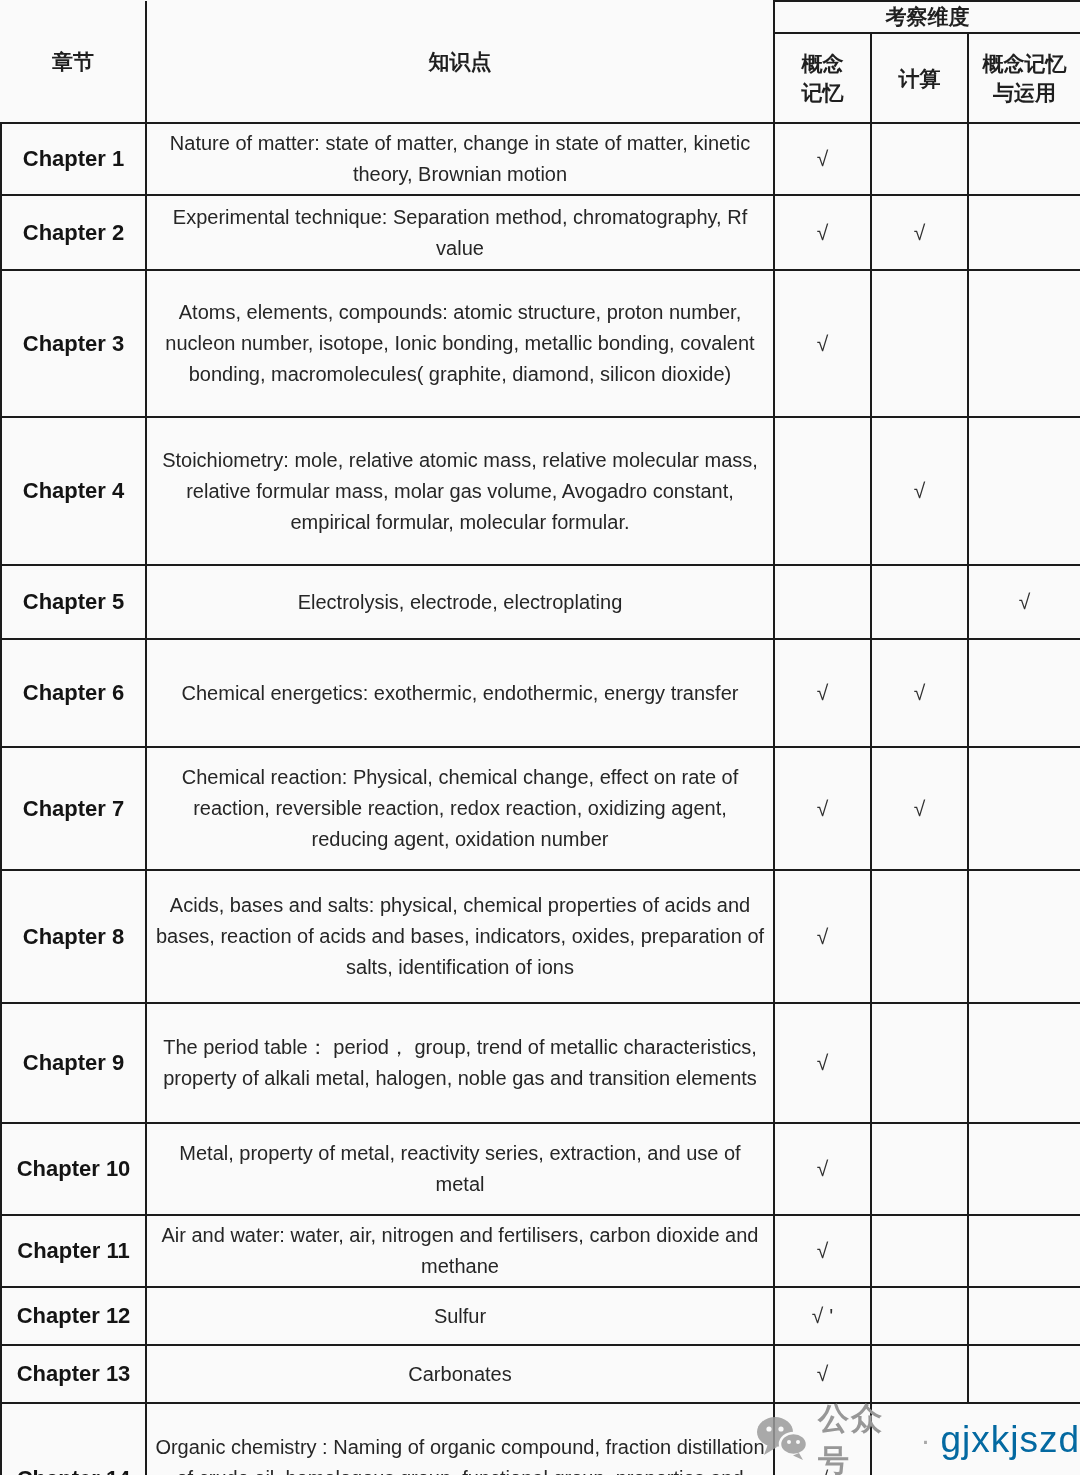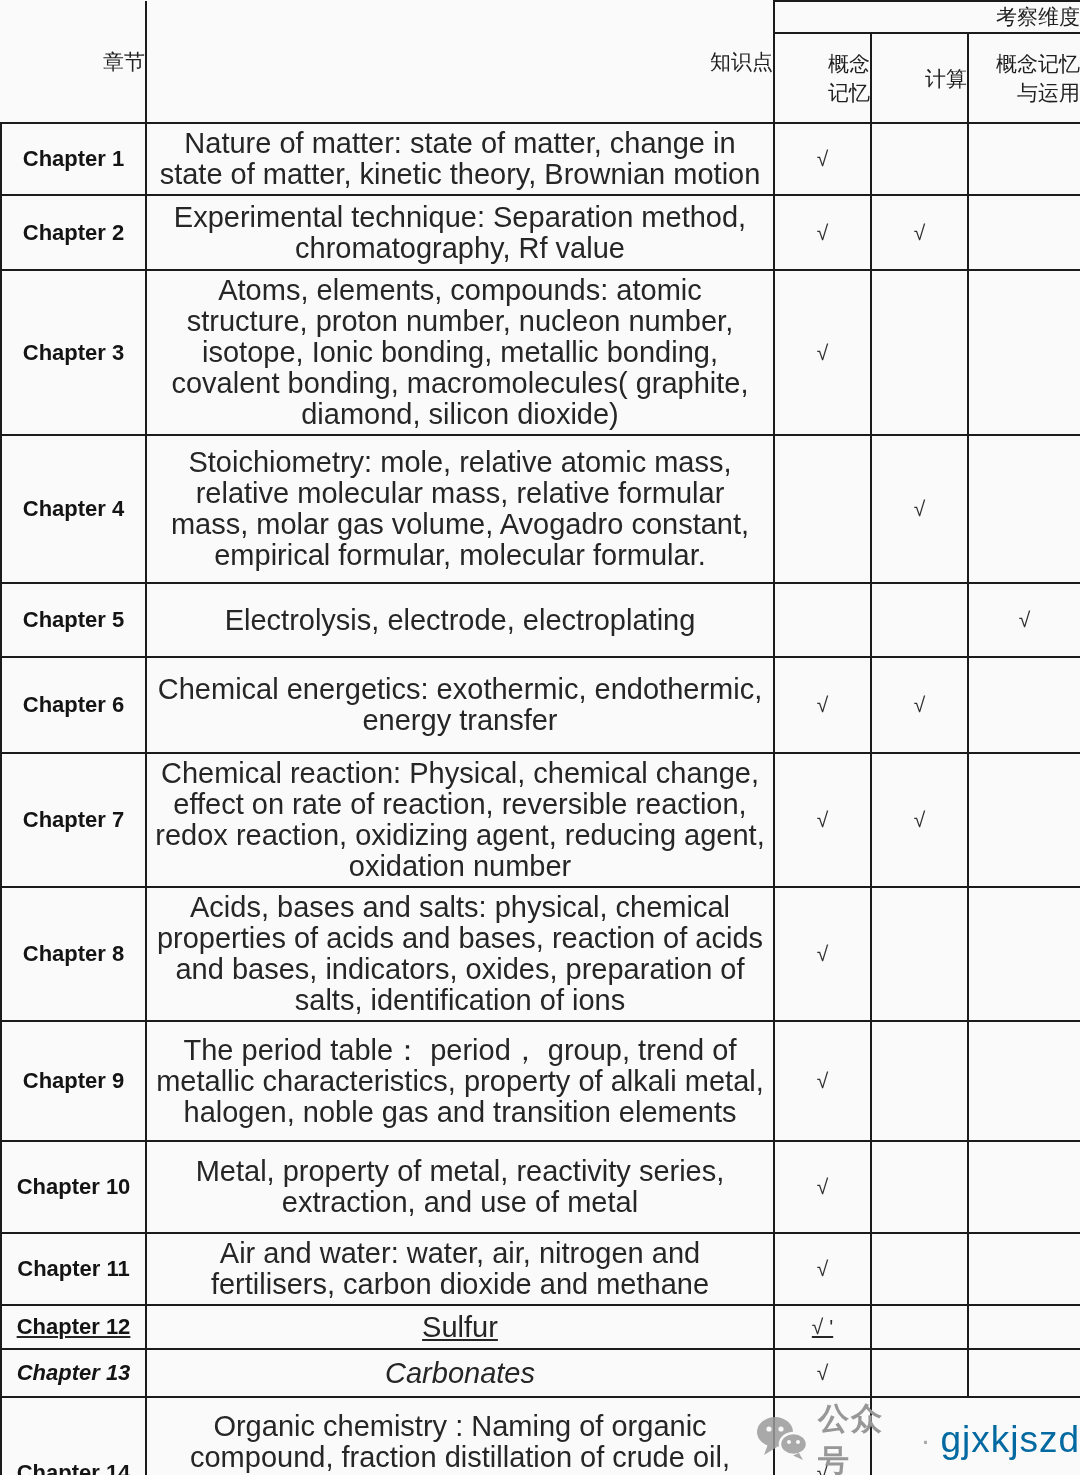--- a/index.html
+++ b/index.html
@@ -21,42 +21,41 @@
     width: 1080px;
     background: #fafafa;
   }
   th, td {
     border: 2px solid #1b1b1b;
     text-align: center;
     vertical-align: middle;
     overflow: hidden;
   }
   thead th {
-    font-weight: normal;
+    font-weight: bold;
     font-size: 21px;
     line-height: 29px;
     white-space: pre-line;
     color: #1f1f1f;
-    text-align: right;
   }
   tr.group-row { height: 32px; }
   tr.group-row th { font-size: 21px; line-height: 24px; }
   tr.sub-row { height: 90px; }
   
   th.th-chapter { border-top: none; border-left: none; }
   th.th-knowledge { border-top: none; margin-left: 48px; }
   th.th-dim-group { border-top: 2px solid #1b1b1b; }
   td.ch {
     font-weight: bold;
     font-size: 22px;
     color: #141414;
     padding: 2px 4px;
   }
   td.kp {
-    font-size: 29px;
+    font-size: 20px;
     line-height: 31px;
     padding: 4px 8px;
     color: #262626;
   }
   td.mark {
     font-size: 21px;
     color: #303030;
     padding: 2px;
   }
   
@@ -142,21 +141,21 @@
           <td class="mark c4">√</td>
           <td class="mark c5"></td>
         </tr>
         <tr style="height: 74px;">
           <td class="ch c1">Chapter 5</td>
           <td class="kp c2">Electrolysis, electrode, electroplating</td>
           <td class="mark c3"></td>
           <td class="mark c4"></td>
           <td class="mark c5">√</td>
         </tr>
-        <tr style="height: 96px; margin-top: 29px;">
+        <tr style="height: 108px; margin-top: 29px;">
           <td class="ch c1">Chapter 6</td>
           <td class="kp c2">Chemical energetics: exothermic, endothermic, energy transfer</td>
           <td class="mark c3">√</td>
           <td class="mark c4">√</td>
           <td class="mark c5"></td>
         </tr>
         <tr style="height: 123px;">
           <td class="ch c1">Chapter 7</td>
           <td class="kp c2">Chemical reaction: Physical, chemical change, effect on rate of reaction, reversible reaction, redox reaction, oxidizing agent, reducing agent, oxidation number</td>
           <td class="mark c3">√</td>
@@ -184,28 +183,28 @@
           <td class="mark c4"></td>
           <td class="mark c5"></td>
         </tr>
         <tr style="height: 56px; margin-top: 32px;">
           <td class="ch c1">Chapter 11</td>
           <td class="kp c2">Air and water: water, air, nitrogen and fertilisers, carbon dioxide and methane</td>
           <td class="mark c3">√</td>
           <td class="mark c4"></td>
           <td class="mark c5"></td>
         </tr>
-        <tr style="height: 44px; text-decoration: underline;">
+        <tr style="height: 58px;">
           <td class="ch c1">Chapter 12</td>
           <td class="kp c2">Sulfur</td>
           <td class="mark c3">√  '</td>
           <td class="mark c4"></td>
           <td class="mark c5"></td>
         </tr>
-        <tr style="height: 48px; font-style: italic;">
+        <tr style="height: 58px;">
           <td class="ch c1">Chapter 13</td>
           <td class="kp c2">Carbonates</td>
           <td class="mark c3">√</td>
           <td class="mark c4"></td>
           <td class="mark c5"></td>
         </tr>
         <tr class="last-row" style="height: 150px;">
           <td class="ch c1">Chapter 14</td>
           <td class="kp c2">Organic chemistry : Naming of organic compound, fraction distillation of crude oil, homologous group, functional group, properties and reactions of alkane,</td>
           <td class="mark c3">√</td>

